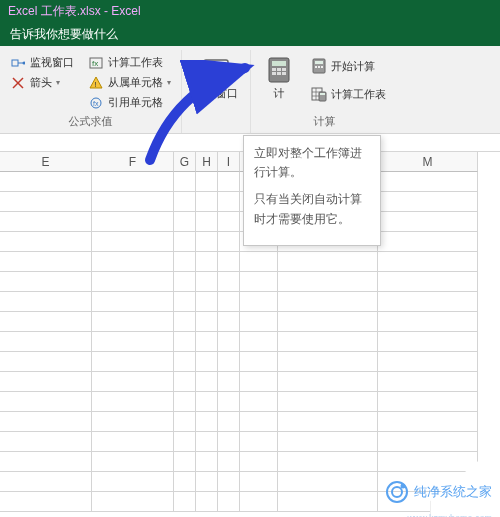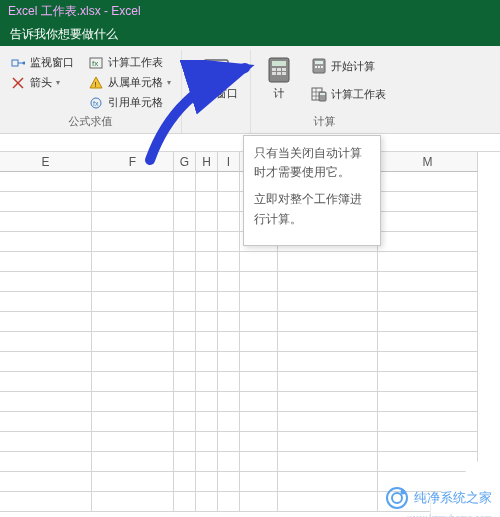--- a/index.html
+++ b/index.html
@@ -19,21 +19,21 @@
   .sheet { position: relative; width: 100%; }
   .colhead-row { display: flex; height: 20px; }
   .colhead { text-align: center; font-size: 12px; color: #555; background: #f8f8f8; border-right: 1px solid #d4d4d4; border-bottom: 1px solid #bfbfbf; line-height: 20px; }
   .rows { display: flex; flex-direction: column; }
   .row { display: flex; height: 20px; }
   .cell { border-right: 1px solid #d4d4d4; border-bottom: 1px solid #d4d4d4; background: #fff; }
   .tooltip { position: absolute; left: 243px; top: 135px; width: 138px; background: #fff; border: 1px solid #c6c6c6; box-shadow: 2px 2px 6px rgba(0,0,0,0.15); padding: 8px 10px; font-size: 12px; color: #555; line-height: 1.6; }
   .tooltip .tt-title { font-weight: bold; color: #333; margin-bottom: 4px; }
   .tooltip p { margin-bottom: 8px; }
   .arrow { position: absolute; left: 135px; top: 60px; pointer-events: none; }
-  .watermark { position: absolute; right: 8px; bottom: 8px; display: flex; align-items: center; gap: 6px; font-size: 13px; color: #5aa3f0; font-weight: 500; }
+  .watermark { position: absolute; right: 8px; bottom: 14px; display: flex; align-items: center; gap: 6px; font-size: 13px; color: #5aa3f0; font-weight: 500; }
   .cut { position:absolute; right:0; bottom:0; width:70px; height:90px; background:#fff; transform: skewY(-40deg) translateY(45px); border-left:1px solid #eee;}
 </style>
 </head>
 <body>
 
 <div class="titlebar">
   <span>Excel 工作表.xlsx  -  Excel</span>
 </div>
 <div class="tellme">
   <span>告诉我你想要做什么</span>
@@ -341,22 +341,22 @@
         <div class="cell" style="width: 22px;"></div>
         <div class="cell" style="width: 22px;"></div>
         <div class="cell" style="width: 38px;"></div>
         <div class="cell" style="width: 100px;"></div>
         <div class="cell" style="width: 100px;"></div>
       </div>
     </div>
 </div>
 
 <div class="tooltip">
+  <p>立即对整个工作簿进行计算。</p>
   <p>只有当关闭自动计算时才需要使用它。</p>
-  <p>立即对整个工作簿进行计算。</p>
 </div>
 
 <svg class="arrow" width="140" height="110">
   <defs>
     <marker id="ah" markerWidth="8" markerHeight="8" refX="6" refY="3" orient="auto">
       <path d="M0 0 L7 3 L0 6 Z" fill="#2b3fd6"></path>
     </marker>
   </defs>
   <path d="M15 100 Q 40 30 110 8" stroke="#2b3fd6" stroke-width="10" fill="none" marker-end="url(#ah)" stroke-linecap="round"></path>
 </svg>

